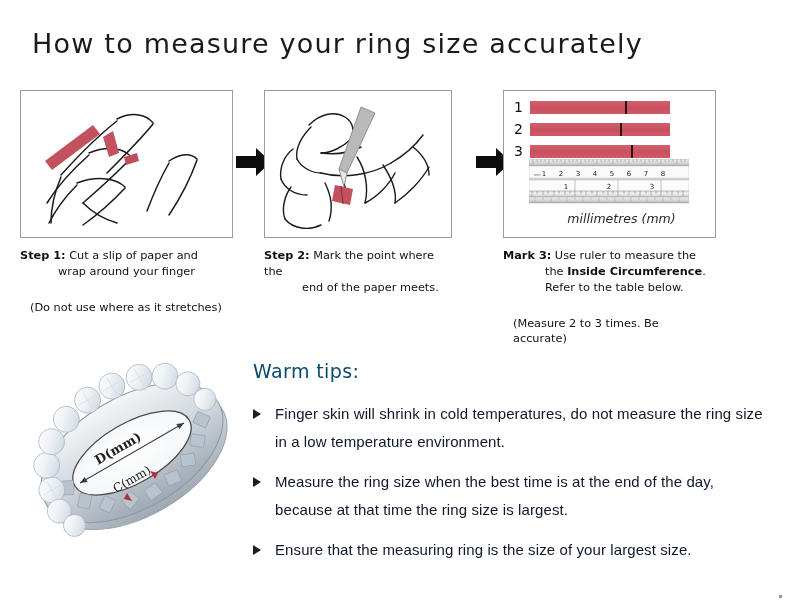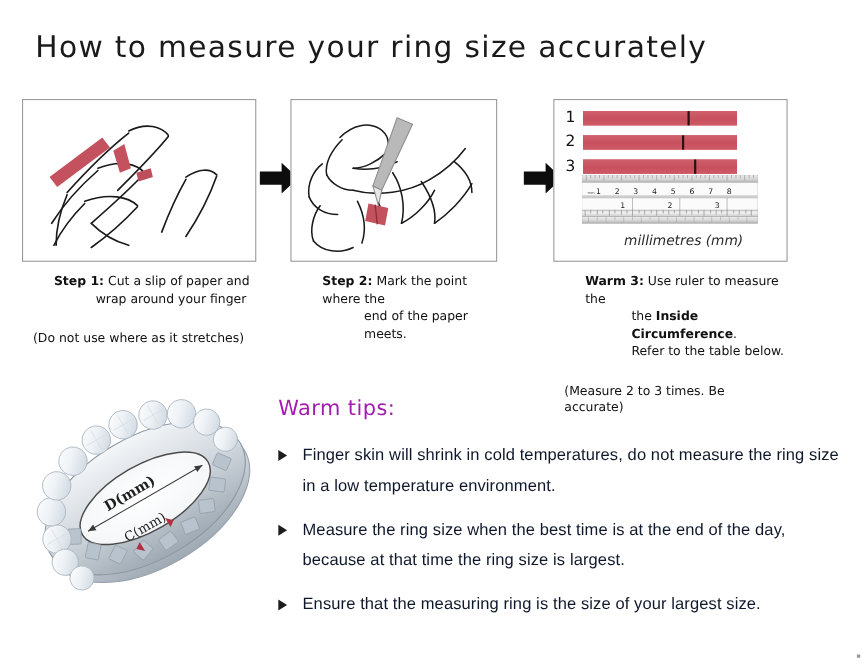--- a/index.html
+++ b/index.html
@@ -67,21 +67,21 @@
 
   
   .caption {
     margin-top: 10px;
     font-family: "DejaVu Sans", sans-serif;
     font-size: 11.3px;
     line-height: 16px;
     color: #111;
   }
   .caption .lead { font-weight: bold; }
-  .caption .ln { display: block; margin-left: 29px; }
+  .caption .ln { display: block; }
   .caption .ln.indent { padding-left: 38px; }
   .caption .ln.indent2 { padding-left: 42px; }
   .caption b { font-weight: bold; }
 
   .note {
     margin-top: 20px;
     font-family: "DejaVu Sans", sans-serif;
     font-size: 11.3px;
     line-height: 15px;
     color: #111;
@@ -167,21 +167,21 @@
   }
   #tips {
     position: absolute;
     left: 253px;
     top: 15px;
     width: 520px;
   }
   #tips-heading {
     font-family: "DejaVu Sans", sans-serif;
     font-size: 19px;
-    color: #a21caf;
+    color: #0c4a6e;
     letter-spacing: 0.4px;
     margin-bottom: 18px;
   }
   .tip {
     position: relative;
     padding-left: 22px;
     margin-bottom: 12px;
     font-family: Liberation Sans, sans-serif;
     font-size: 15px;
     line-height: 28px;
@@ -475,21 +475,21 @@
               <line x1="142" y1="38" x2="142" y2="41"></line>
             <line x1="150" y1="38" x2="150" y2="43"></line>
           </g>
         </svg>
 
         <div class="mm-label">millimetres (mm)</div>
       </div>
     </div>
     <div class="caption">
       <span class="ln">
-        <span class="lead">Warm 3:</span>
+        <span class="lead">Mark 3:</span>
         <span>Use ruler to measure the</span>
       </span>
       <span class="ln indent2">
         <span>the </span><b>Inside Circumference</b><span>.</span>
       </span>
       <span class="ln indent2">Refer to the table below.</span>
     </div>
     <div class="note left-note">(Measure 2 to 3 times. Be accurate)</div>
   </div>
 </div>

